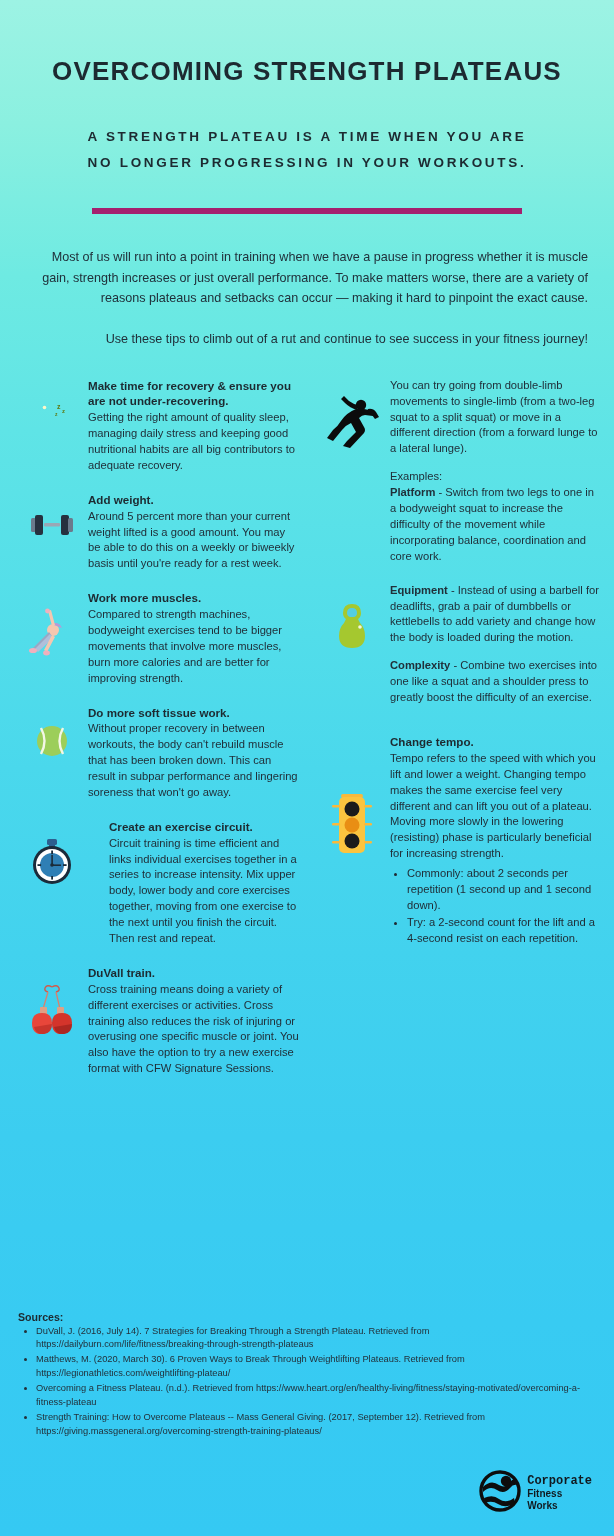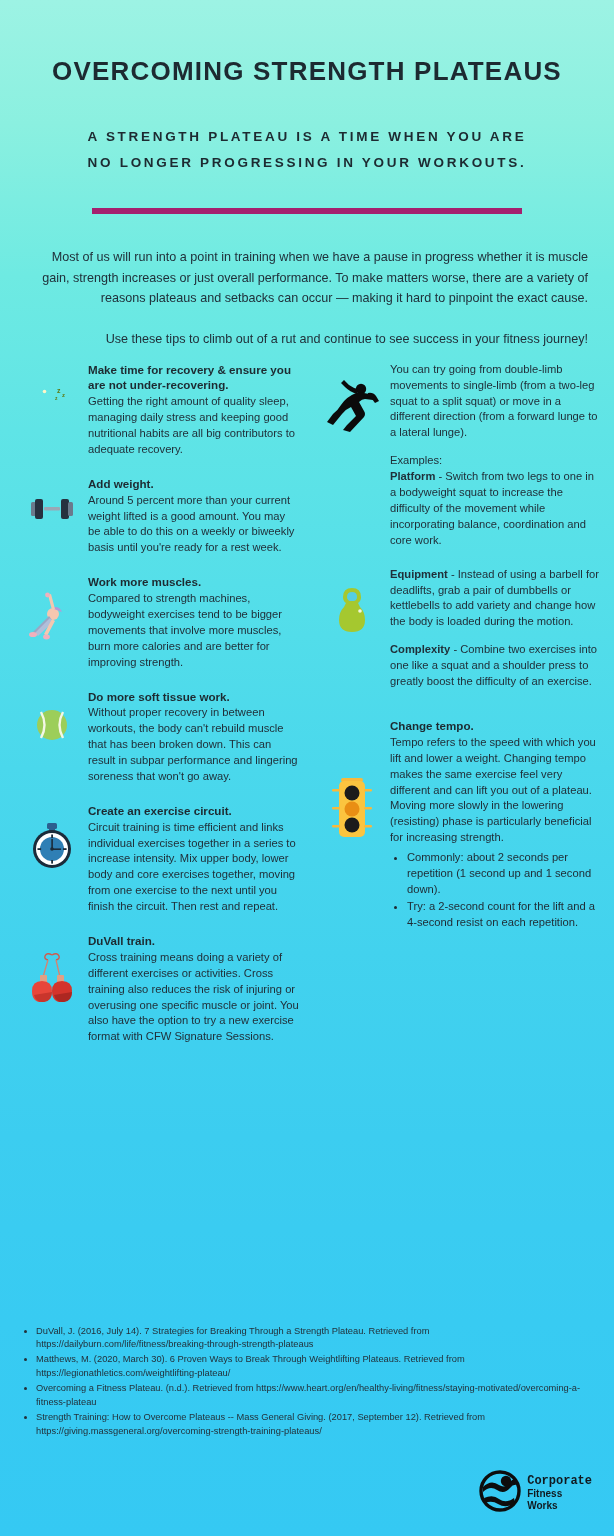--- a/index.html
+++ b/index.html
@@ -69,21 +69,21 @@
     line-height: 1.62;
     color: #20303a;
   }
   .intro p.second {
     margin-top: 21px;
   }
 
   
   .columns {
     display: flex;
-    margin-top: 12px;
+    margin-top: 28px;
     padding: 0 14px 0 16px;
     justify-content: space-between;
   }
   .col {
     width: 50%;
   }
   .col-left { padding-right: 8px; }
   .col-right { padding-left: 6px; }
 
   .tip {
@@ -256,21 +256,21 @@
           <path d="M7 5 q7 13 0 26" stroke="#f4f7e6" stroke-width="2.4" fill="none"></path>
           <path d="M29 5 q-7 13 0 26" stroke="#f4f7e6" stroke-width="2.4" fill="none"></path>
         </svg>
       </div>
       <div class="tip-body">
         <div class="tip-title">Do more soft tissue work.</div>
         <div class="tip-text">Without proper recovery in between workouts, the body can't rebuild muscle that has been broken down. This can result in subpar performance and lingering soreness that won't go away.</div>
       </div>
     </div>
 
-    <div class="tip" style="margin-top:16px;">
+    <div class="tip" style="margin-top:16px;gap:21px;">
       <div class="tip-icon">
         <svg width="48" height="50" viewBox="0 0 48 50">
           <rect x="19" y="2" width="10" height="6" rx="1.6" fill="#2c5f8f"></rect>
           <rect x="21" y="7" width="6" height="4" fill="#2c5f8f"></rect>
           <circle cx="24" cy="28" r="19" fill="#1b2b3a"></circle>
           <circle cx="24" cy="28" r="16" fill="#ffffff"></circle>
           <circle cx="24" cy="28" r="12" fill="#2f7fb5"></circle>
           <rect x="23.2" y="13.5" width="1.8" height="3.6" fill="#1b2b3a"></rect>
           <rect x="23.2" y="39" width="1.8" height="3.6" fill="#1b2b3a"></rect>
           <rect x="9.5" y="27.2" width="3.6" height="1.8" fill="#1b2b3a"></rect>
@@ -366,20 +366,21 @@
           <li>Commonly: about 2 seconds per repetition (1 second up and 1 second down).</li>
           <li>Try: a 2-second count for the lift and a 4-second resist on each repetition.</li>
         </ul>
       </div>
     </div>
 
   </div>
 </div>
 
 <div class="sources">
+  <div class="sources-title">Sources:</div>
   <ul>
     <li>DuVall, J. (2016, July 14). 7 Strategies for Breaking Through a Strength Plateau. Retrieved from https://dailyburn.com/life/fitness/breaking-through-strength-plateaus</li>
     <li>Matthews, M. (2020, March 30). 6 Proven Ways to Break Through Weightlifting Plateaus. Retrieved from https://legionathletics.com/weightlifting-plateau/</li>
     <li>Overcoming a Fitness Plateau. (n.d.). Retrieved from https://www.heart.org/en/healthy-living/fitness/staying-motivated/overcoming-a-fitness-plateau</li>
     <li>Strength Training: How to Overcome Plateaus -- Mass General Giving. (2017, September 12). Retrieved from https://giving.massgeneral.org/overcoming-strength-training-plateaus/</li>
   </ul>
 </div>
 
 <div class="logo">
   <span>

